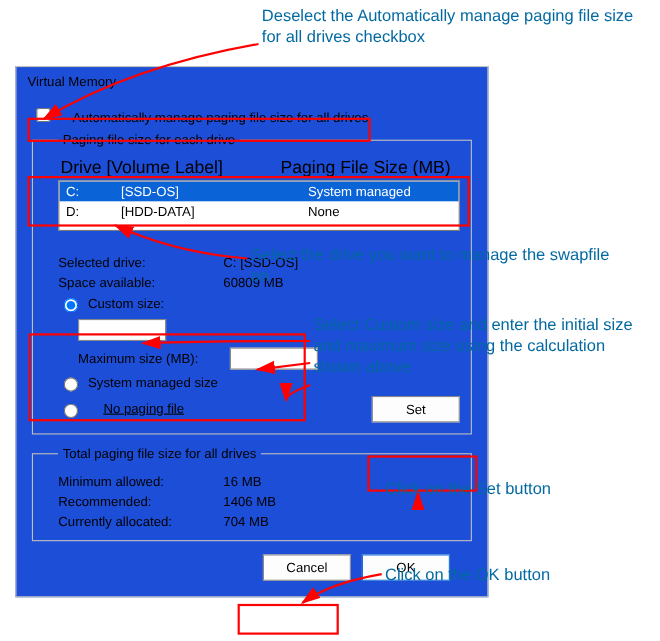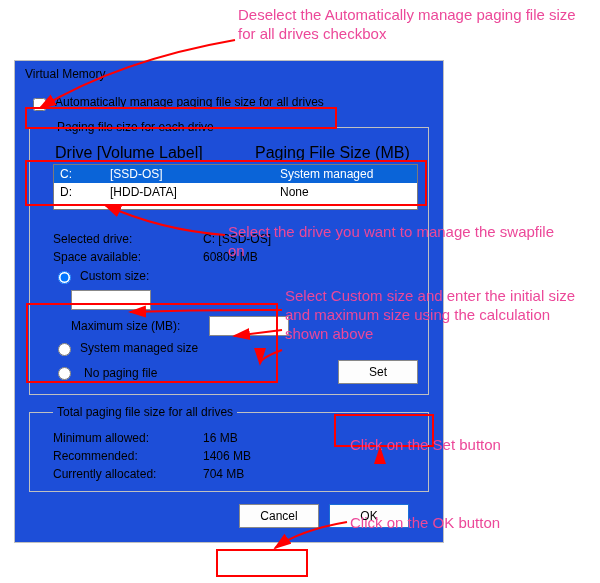--- a/index.html
+++ b/index.html
@@ -24,22 +24,22 @@
   }
   .titlebar {
     padding: 6px 10px 6px 10px;
     font-size: 12px;
   }
   .content {
     padding: 8px 14px 14px 14px;
   }
   .auto-row {
     display: flex;
-    align-items: flex-start;
-    gap: 6px;
+    align-items: flex-end;
+    gap: 17px;
     margin-bottom: 6px;
   }
   fieldset {
     border: 1px solid #c0c0c0;
     margin: 0 0 10px 0;
     padding: 8px 10px 10px 23px;
     font-size: 12px;
   }
   legend { padding: 0 4px; }
   .list-head {
@@ -98,21 +98,21 @@
   .footer-btns {
     display: flex;
     justify-content: flex-end;
     gap: 10px;
     margin-top: 12px;
     padding-right: 20px;
   }
   
   .ann {
     position: absolute;
-    color: #ec4899;
+    color: #0369a1;
     font-family: Arial, sans-serif;
     font-size: 15px;
     line-height: 1.25;
   }
   .redbox {
     position: absolute;
     border: 2px solid #ff0000;
     pointer-events: none;
   }
   svg.arrows {
@@ -175,21 +175,21 @@
         <span class="lbl">Maximum size (MB):</span>
         <input type="text" value="" style="">
       </div>
 
       <div class="radio-row">
         <input type="radio" name="pmode" id="rsys" style="">
         <label for="rsys">System managed size</label>
       </div>
 
       <div class="radio-row" style="justify-content:space-between;">
-        <span style="display:flex;align-items:flex-end;gap:10px;">
+        <span style="display:flex;align-items:flex-start;gap:20px;text-decoration:underline;">
           <input type="radio" name="pmode" id="rnone" style="">
           <label for="rnone">No paging file</label>
         </span>
         <button class="btn">Set</button>
       </div>
     </fieldset>
 
     <fieldset>
       <legend>Total paging file size for all drives</legend>
       <div class="info-row">

